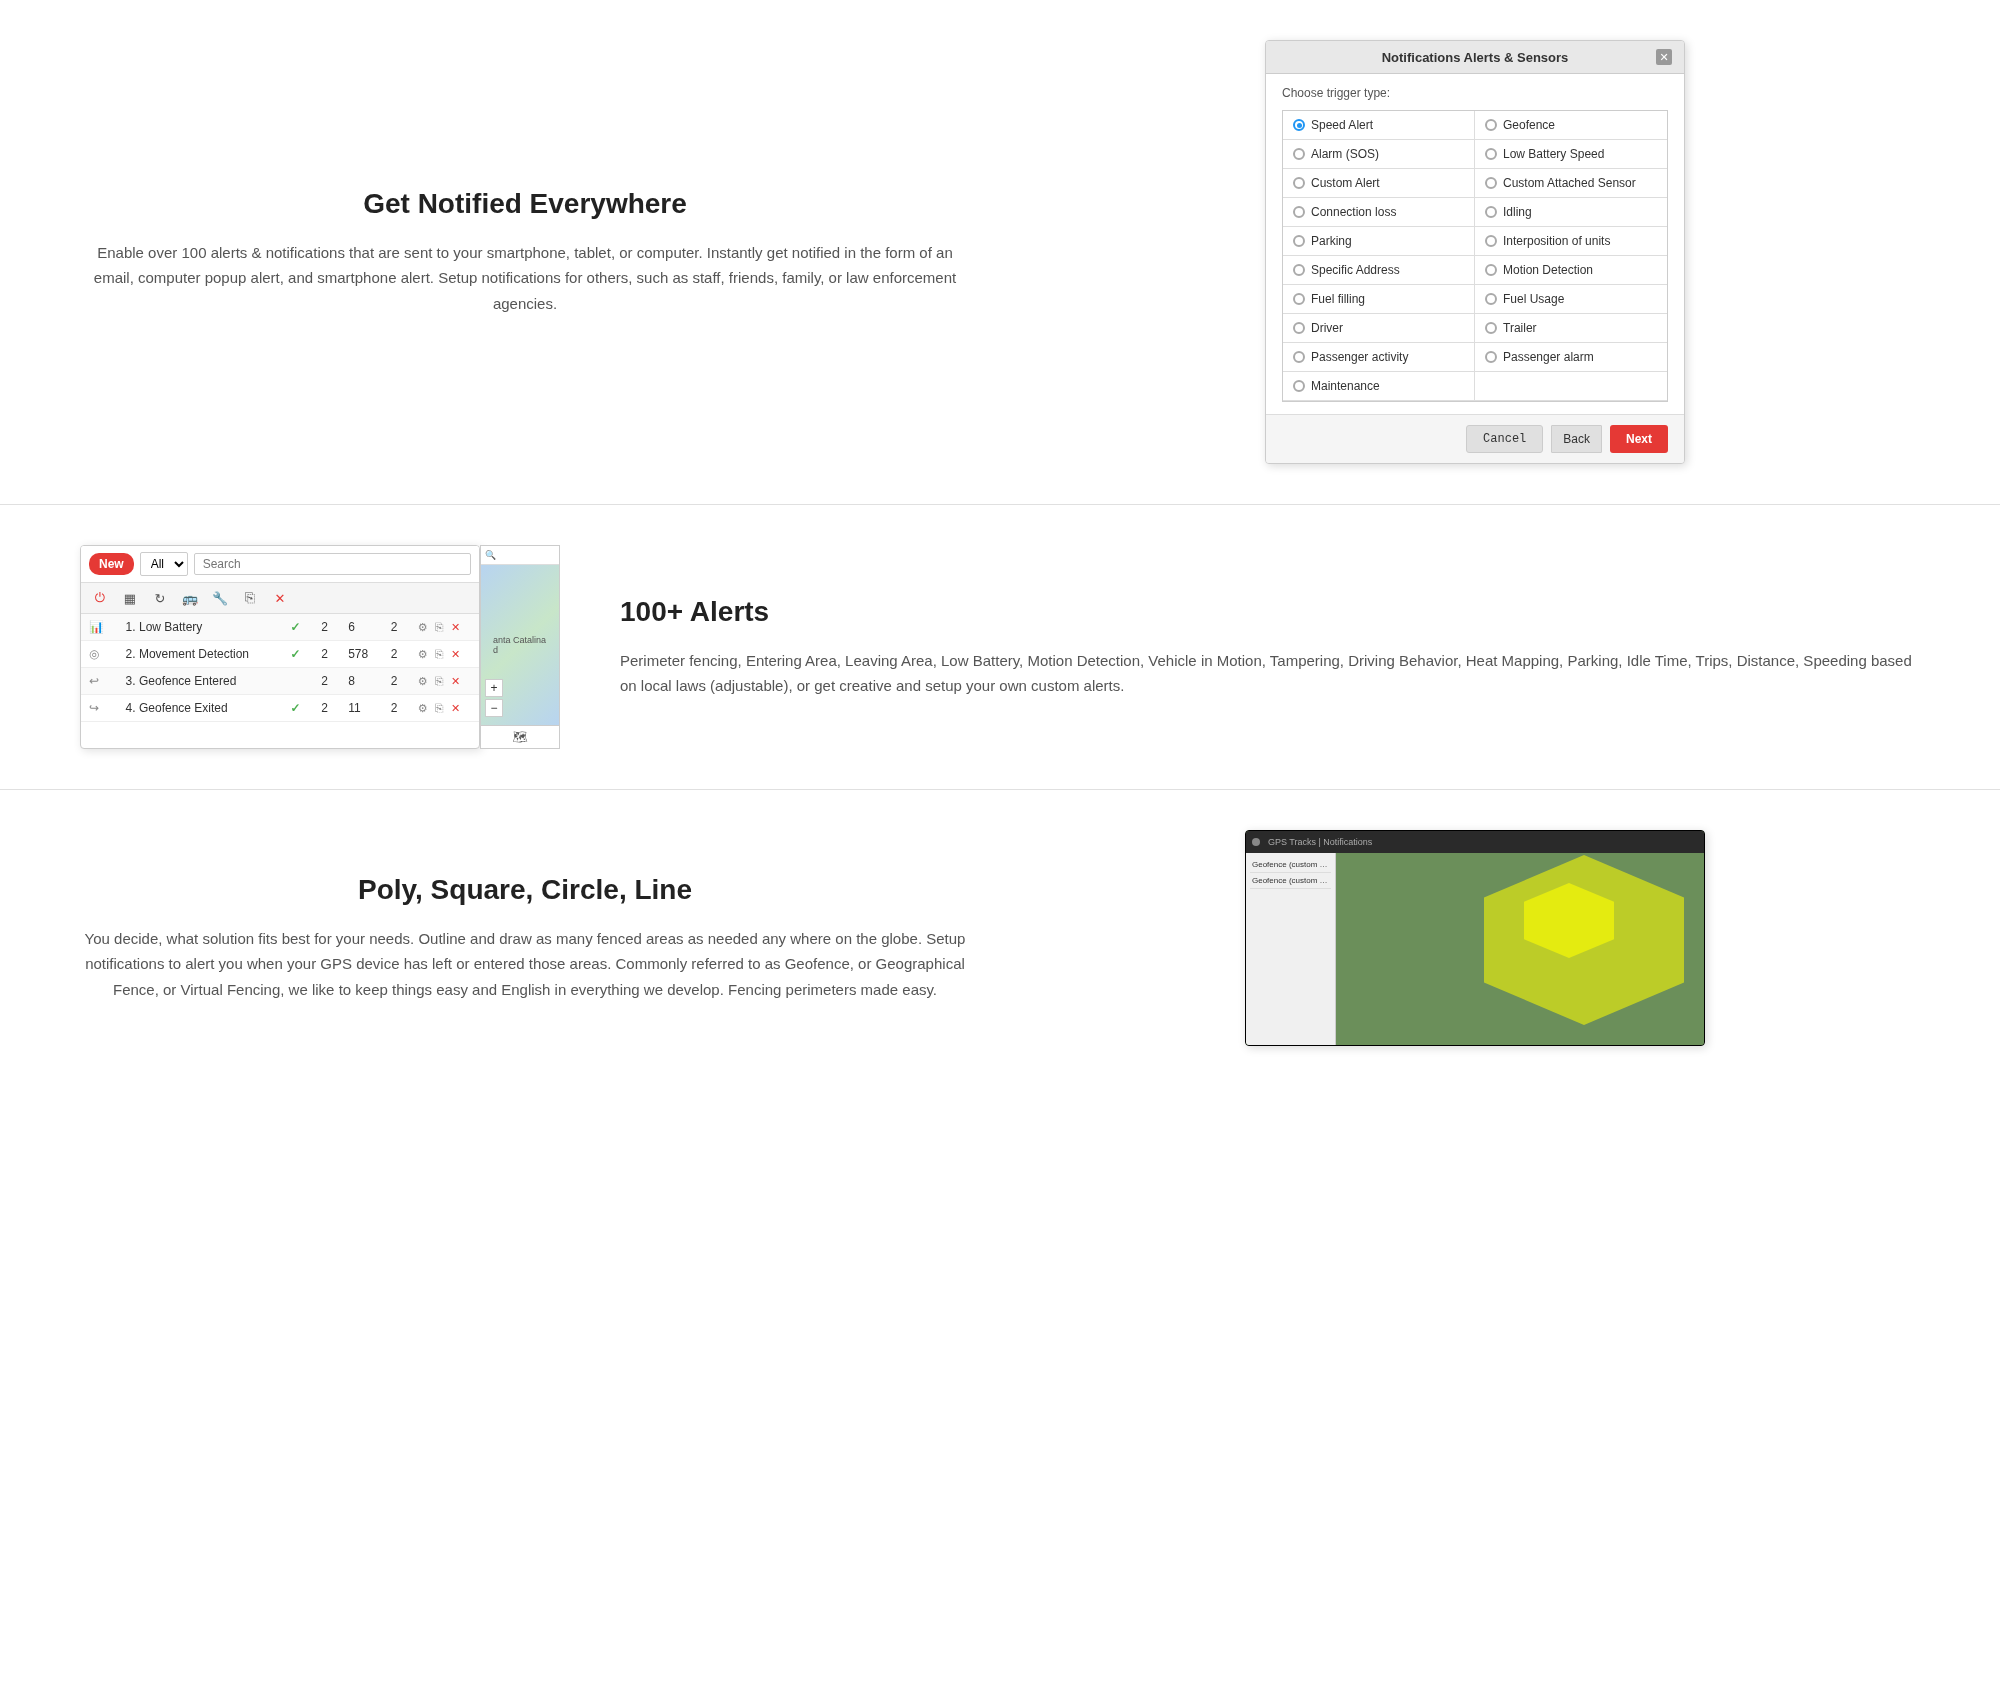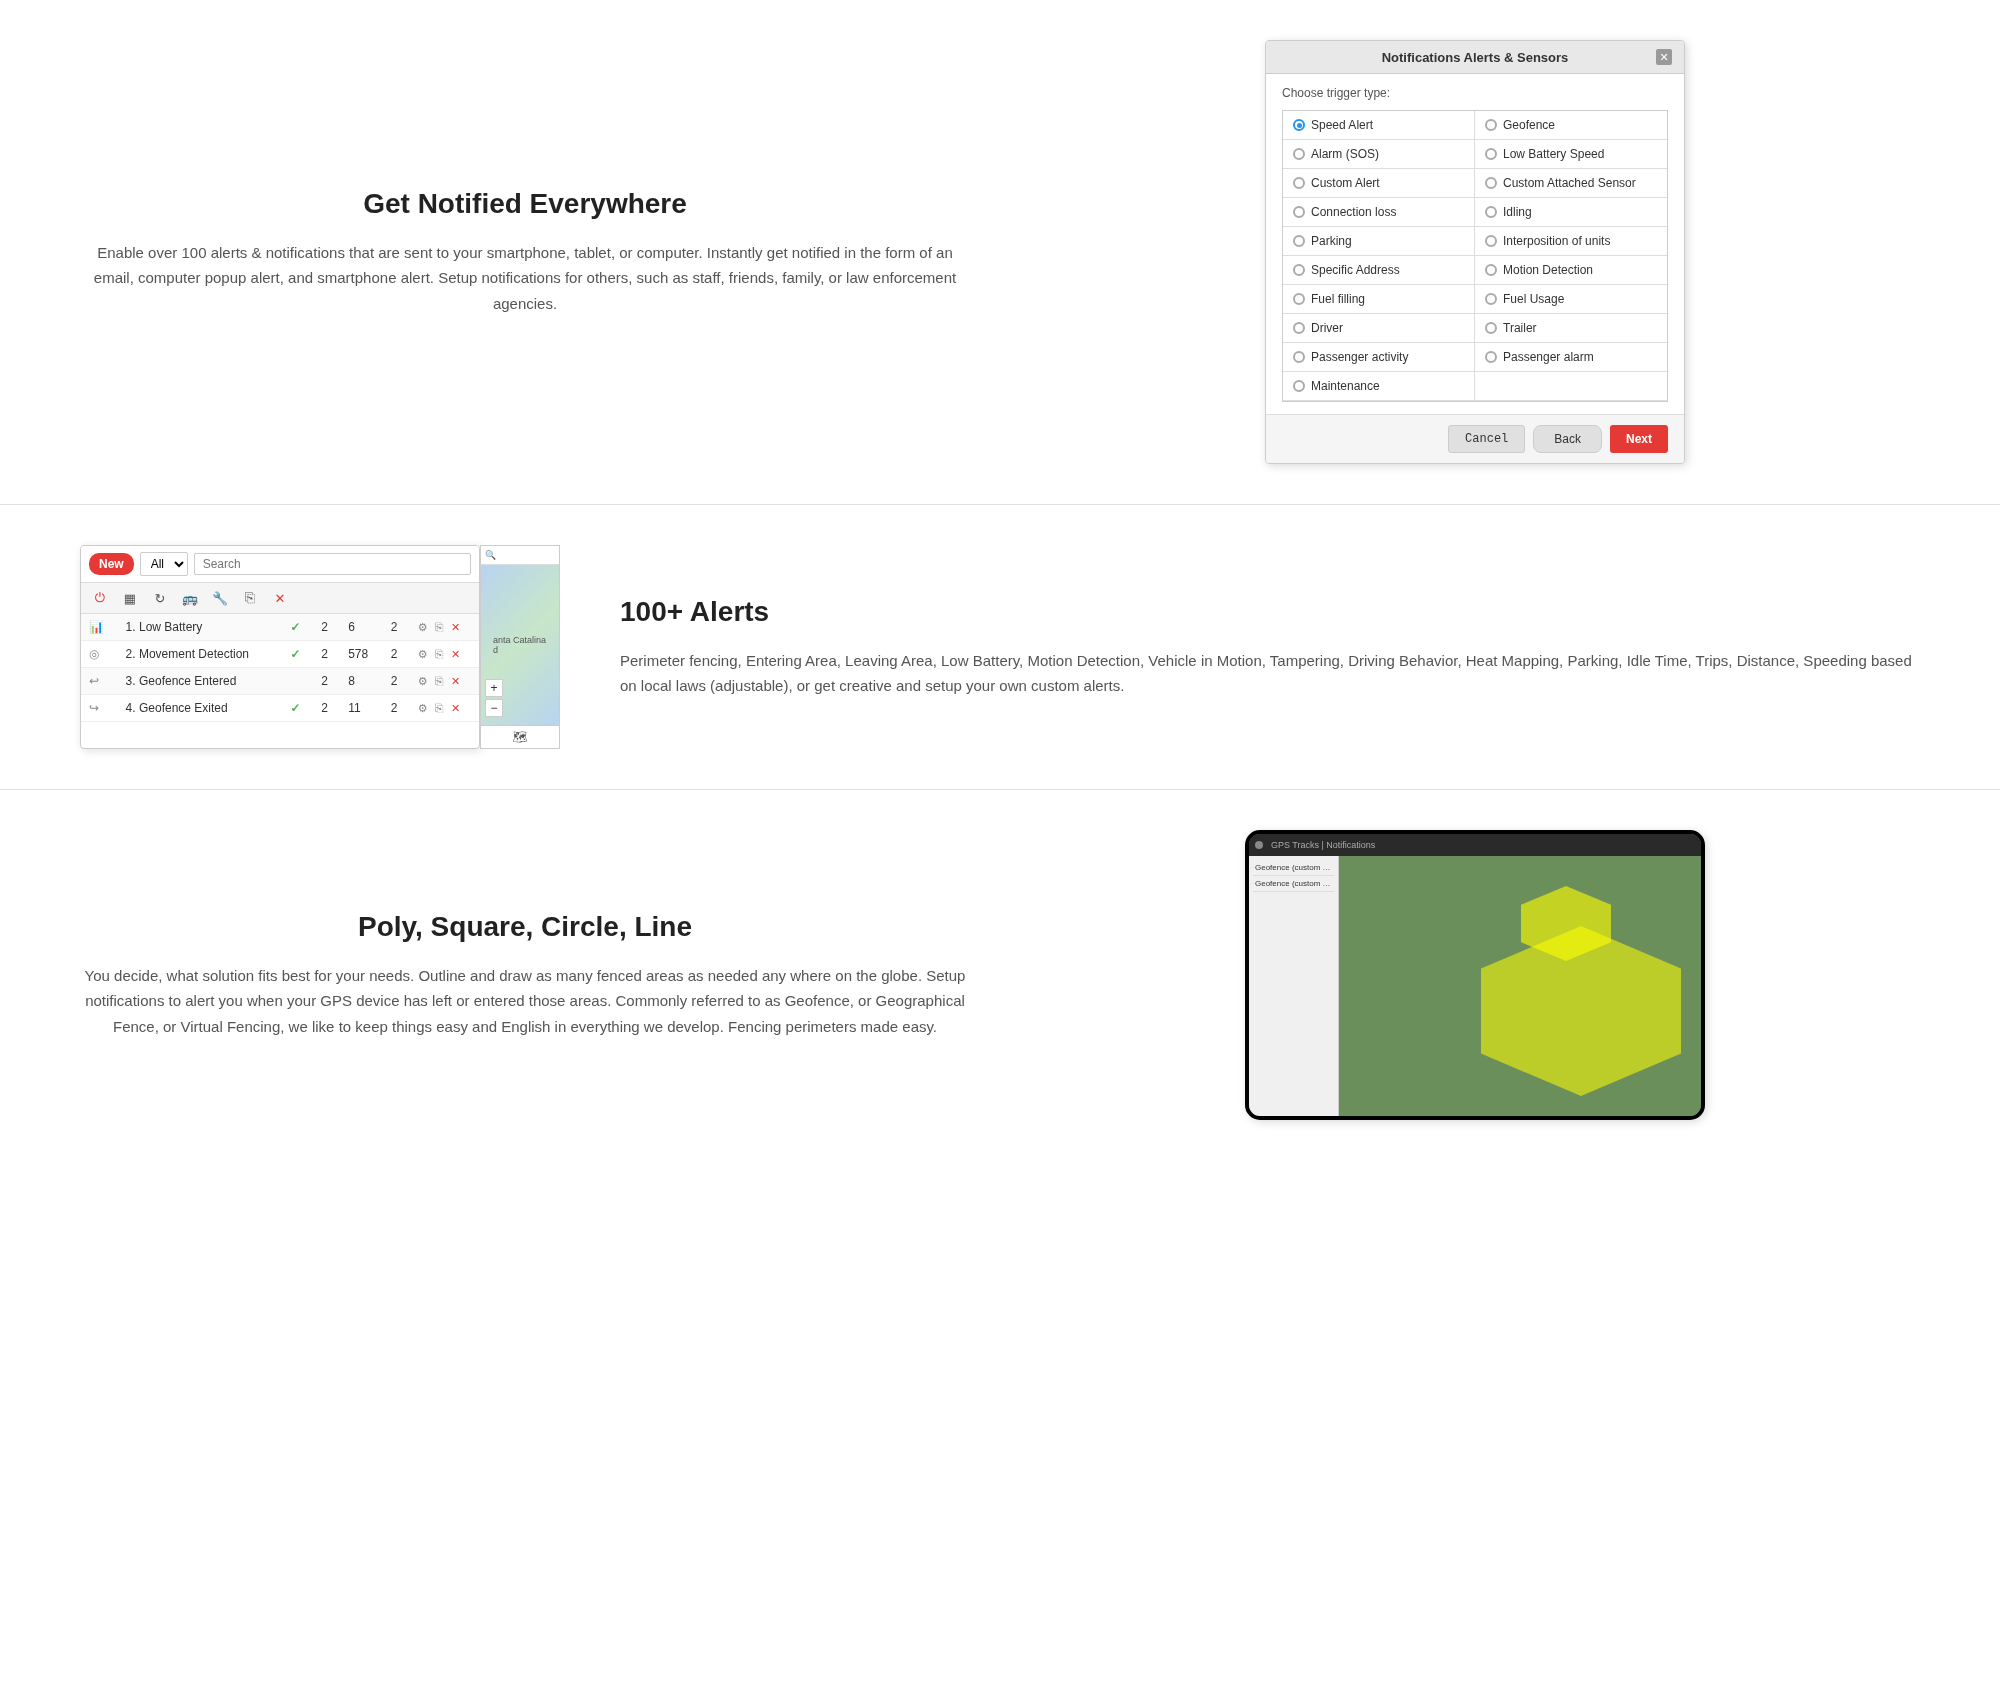--- a/index.html
+++ b/index.html
@@ -133,25 +133,25 @@
       padding: 6px 16px;
       font-size: 12px;
       background: #e0e0e0;
       border: 1px solid #ccc;
       border-radius: 3px;
       cursor: pointer;
       color: #333;
       font-family: Liberation Mono, monospace;
     }
     .btn-back {
-      padding: 6px 20px;
+      padding: 6px 11px;
       font-size: 12px;
       background: #e0e0e0;
       border: 1px solid #ccc;
-      border-radius: 8px;
+      border-radius: 1px;
       cursor: pointer;
       color: #333;
     }
     .btn-next {
       padding: 6px 16px;
       font-size: 12px;
       background: #e53935;
       border: none;
       border-radius: 3px;
       cursor: pointer;
@@ -335,23 +335,23 @@
       line-height: 1.7;
       color: #555;
     }
     .geofence-screenshot {
       flex: 1;
       display: flex;
       justify-content: center;
     }
     .geofence-img {
       width: 460px;
-      height: 290px;
-      border: 4px solid #000000;
-      border-radius: 15px;
+      height: 216px;
+      border: 1px solid #000000;
+      border-radius: 4px;
       box-shadow: 2px 2px 10px rgba(0,0,0,0.15);
       overflow: hidden;
       position: relative;
       background: #5a7a4a;
     }
     .geofence-topbar {
       background: #2a2a2a;
       height: 22px;
       display: flex;
       align-items: center;

